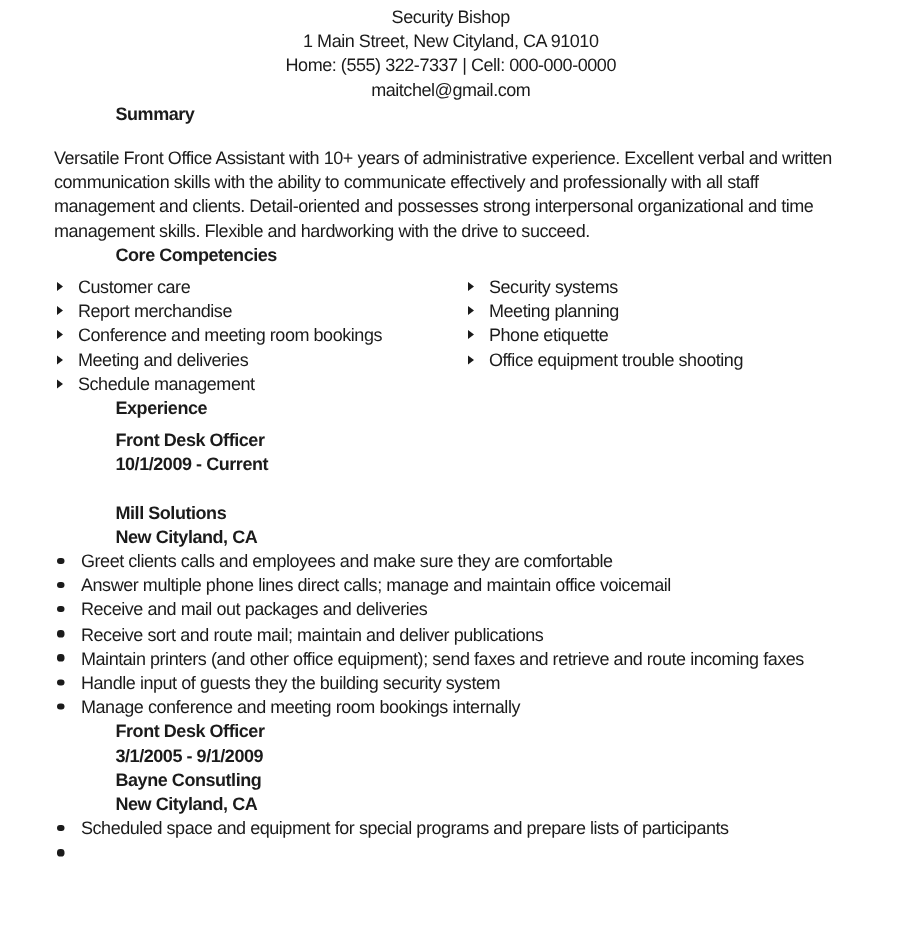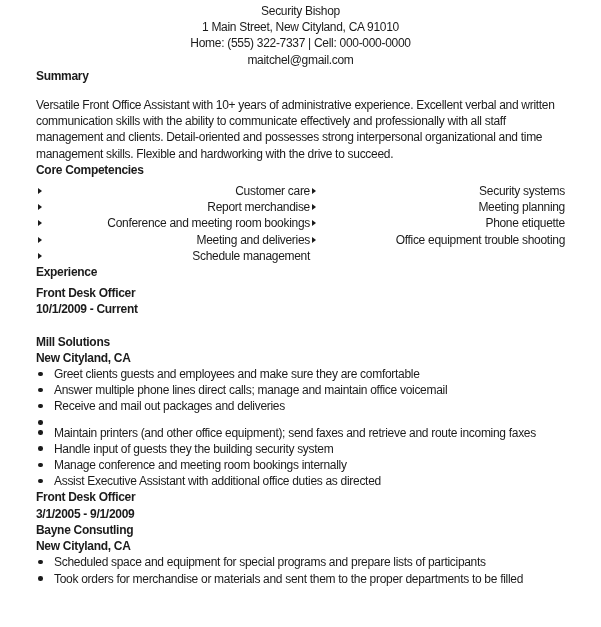--- a/index.html
+++ b/index.html
@@ -11,29 +11,29 @@
     font-size: 12px;
     line-height: 16.2px;
     letter-spacing: -0.3px;
     overflow: hidden;
   }
   .page { padding: 3px 36px 4px 36px; }
 
   .hdr { text-align: center; }
   .hdr div { white-space: nowrap; }
 
-  .b { font-weight: 700; }
+  .b { font-weight: 700; margin-left: 41px; }
 
   .summary-par { margin: 13px 0 0 0; }
 
   
   .comp-wrap { display: flex; margin-top: 5px; }
   .comp-col-left { width: 274px; flex: 0 0 274px; }
   .comp-col-right { flex: 1; }
-  .ci { display: flex; justify-content: space-between; }
+  .ci { display: flex; }
   .tri-holder { flex: 0 0 16px; display: block; }
   .tri {
     display: block; width: 0; height: 0;
     border-left: 4px solid #1b1b1b;
     border-top: 3px solid transparent;
     border-bottom: 3px solid transparent;
     margin-top: 5px; margin-left: 2px;
   }
 
   
@@ -133,80 +133,74 @@
     <div class="b job-title">Front Desk Officer</div>
     <div class="b">10/1/2009 - Current</div>
     <div class="spacer"></div>
     <div class="b">Mill Solutions</div>
     <div class="b">New Cityland, CA</div>
     <div class="duties">
       <div class="duty">
         <span class="dot-holder">
             <span class="dot"></span>
           </span>
-        <span>Greet clients guests and employees and make sure they are comfortable</span>
+        <span>Greet clients calls and employees and make sure they are comfortable</span>
       </div>
       <div class="duty">
         <span class="dot-holder">
             <span class="dot"></span>
           </span>
         <span>Answer multiple phone lines direct calls; manage and maintain office voicemail</span>
       </div>
       <div class="duty">
         <span class="dot-holder">
             <span class="dot"></span>
           </span>
         <span>Receive and mail out packages and deliveries</span>
       </div>
       <div class="duty">
         <span class="dot-holder">
             <span class="dot"></span>
           </span>
+        <span>Receive sort and route mail; maintain and deliver publications</span>
       </div>
       <div class="duty">
         <span class="dot-holder">
             <span class="dot"></span>
           </span>
         <span>Maintain printers (and other office equipment); send faxes and retrieve and route incoming faxes</span>
       </div>
       <div class="duty">
         <span class="dot-holder">
             <span class="dot"></span>
           </span>
         <span>Handle input of guests they the building security system</span>
       </div>
       <div class="duty">
         <span class="dot-holder">
             <span class="dot"></span>
           </span>
         <span>Manage conference and meeting room bookings internally</span>
-      </div>
-      <div class="duty">
-        <span class="dot-holder">
-            <span class="dot"></span>
-          </span>
-        <span>Assist Executive Assistant with additional office duties as directed</span>
       </div>
     </div>
   </div>
 
   <div>
     <div class="b">Front Desk Officer</div>
     <div class="b">3/1/2005 - 9/1/2009</div>
     <div class="b">Bayne Consutling</div>
     <div class="b">New Cityland, CA</div>
     <div class="duties">
       <div class="duty">
         <span class="dot-holder">
             <span class="dot"></span>
           </span>
         <span>Scheduled space and equipment for special programs and prepare lists of participants</span>
       </div>
       <div class="duty">
         <span class="dot-holder">
             <span class="dot"></span>
           </span>
-        <span>Took orders for merchandise or materials and sent them to the proper departments to be filled</span>
       </div>
     </div>
   </div>
 
 </div>
 
 </body></html>

